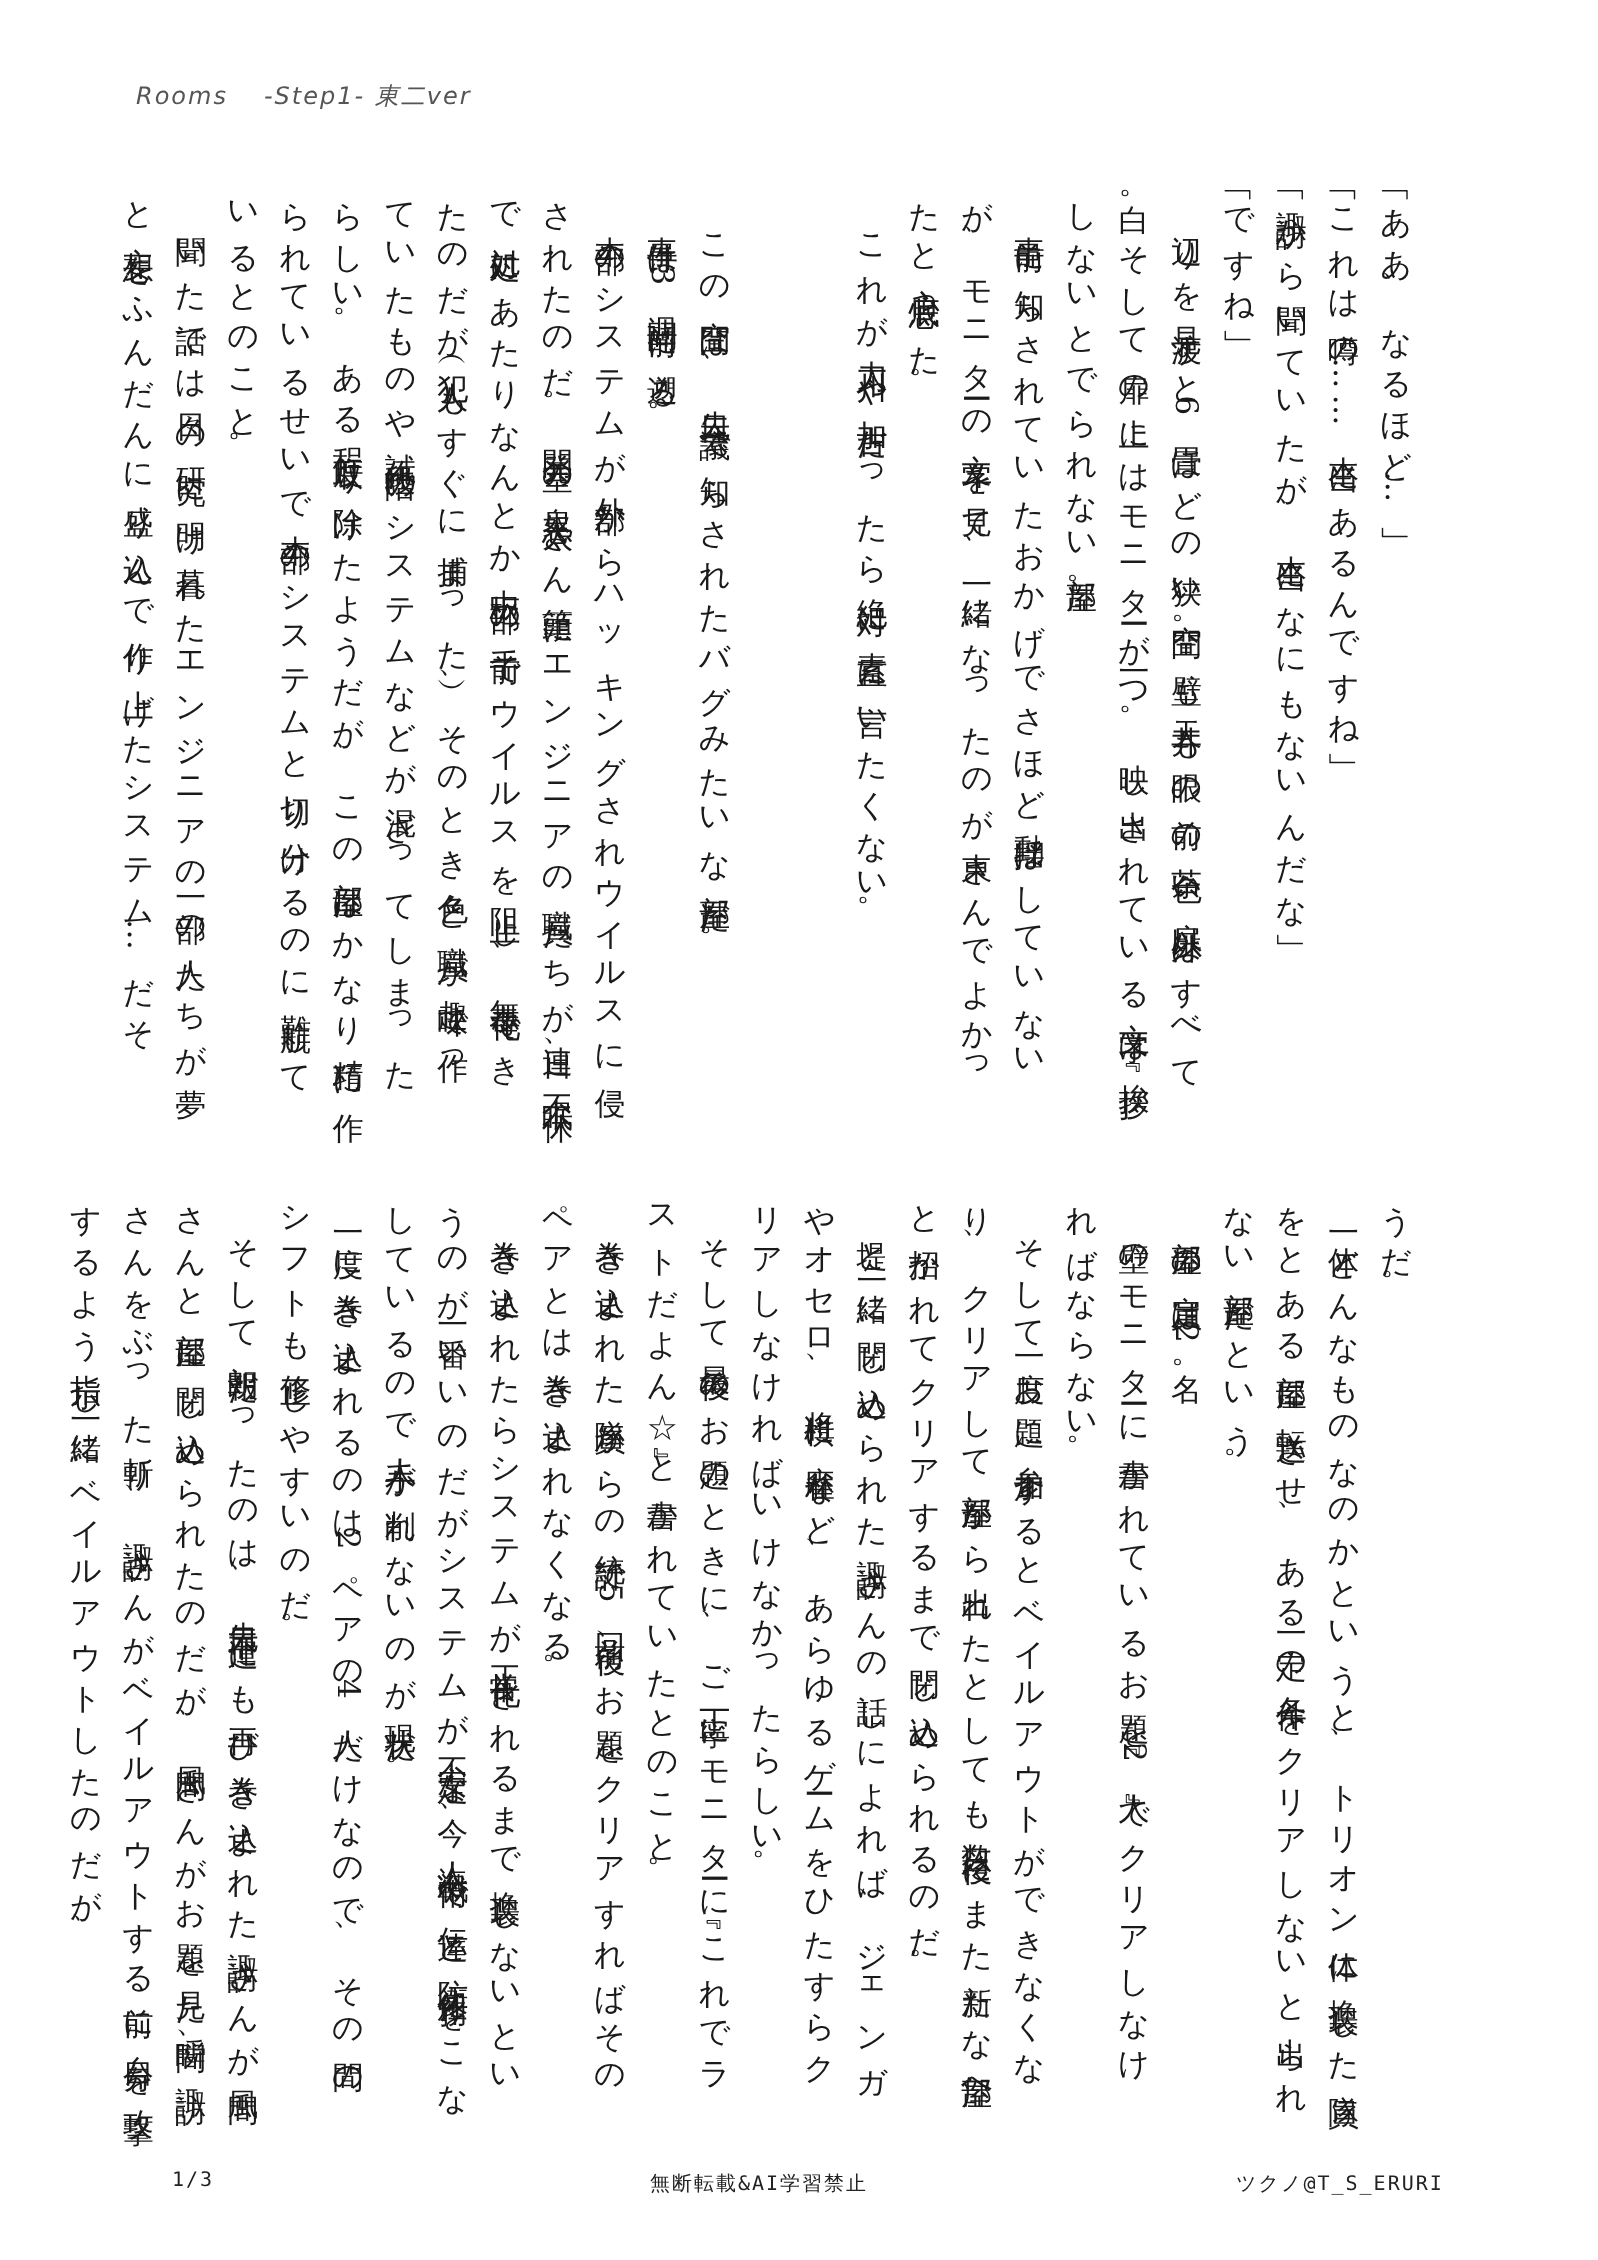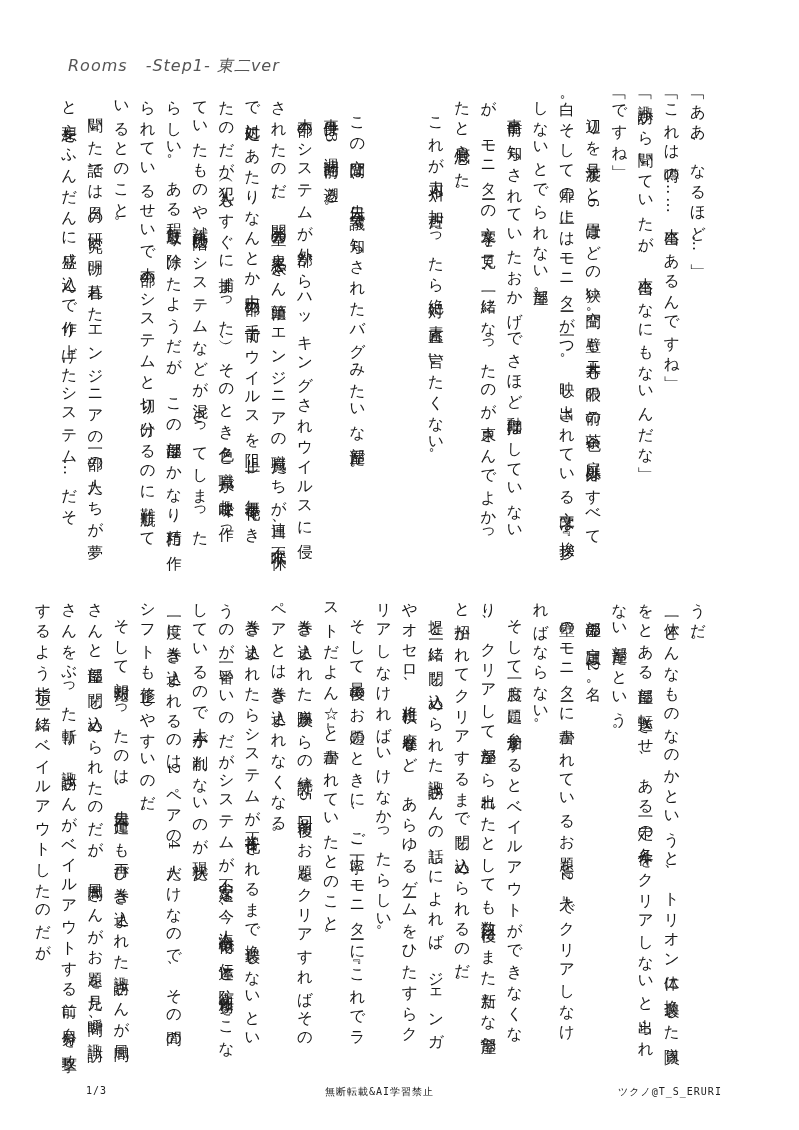--- a/index.html
+++ b/index.html
@@ -1,19 +1,19 @@
 <!DOCTYPE html>
 <html><head>
 <meta charset="utf-8">
 <style>
   html, body { margin: 0; padding: 0; background: #ffffff; }
   body { width: 799px; height: 1130px; position: relative; overflow: hidden;
          font-family: "DejaVu Serif", "Liberation Serif", serif; color: #1a1a1a; }
-  .header { position: absolute; left: 68px; top: 56px; font-family: "DejaVu Sans", "Liberation Sans", sans-serif;
-            font-size: 16px; color: #555; letter-spacing: 1px; font-style: italic; }
+  .header { position: absolute; left: 68px; top: 40px; font-family: "DejaVu Sans", "Liberation Sans", sans-serif;
+            font-size: 12px; color: #555; letter-spacing: 1px; font-style: italic; }
   .header .gap { display: inline-block; width: 18px; }
   .block { position: absolute; writing-mode: vertical-rl; text-orientation: mixed;
            font-size: 15.5px; line-height: 26.2px; letter-spacing: 3px; }
   .block p { margin: 0; }
   .block p.indent { text-indent: 1em; }
   .block-top { right: 88px; top: 90px; height: 460px; width: 650px; }
   .block-bottom { right: 88px; top: 592px; height: 462px; width: 650px; }
   .footer { position: absolute; top: 1085px; font-family: "DejaVu Sans Mono", "Liberation Mono", monospace;
             font-size: 10px; color: #222; letter-spacing: 1px; }
   .footer-page { left: 86px; }

